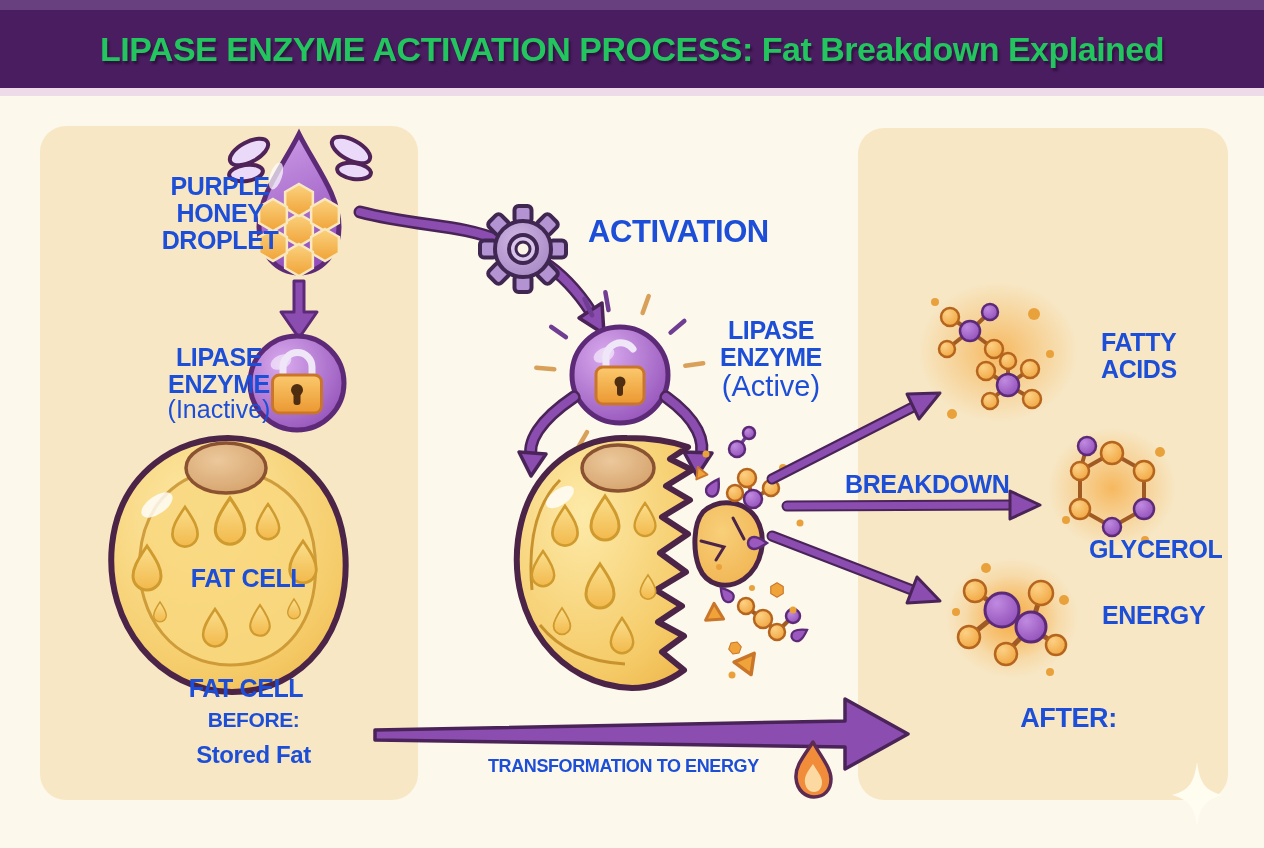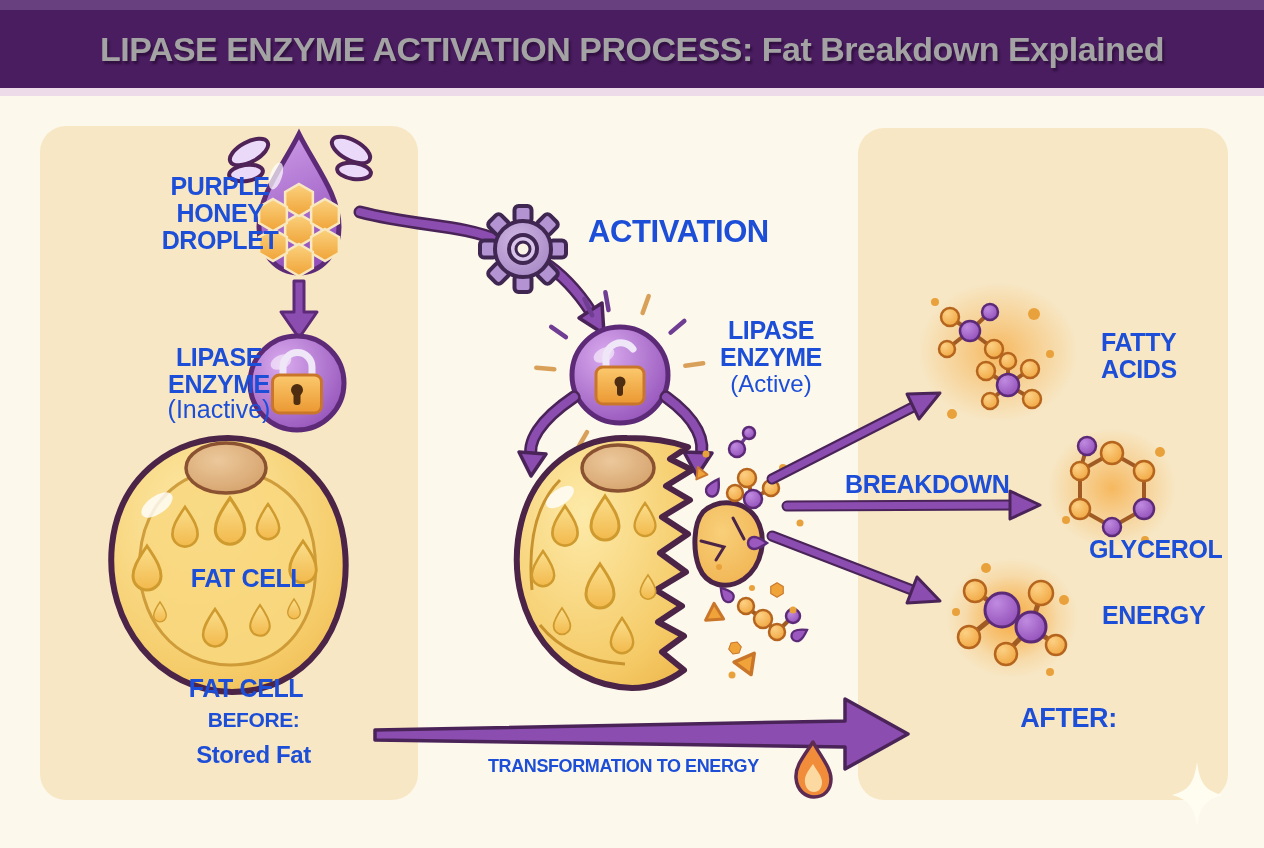--- a/index.html
+++ b/index.html
@@ -7,40 +7,40 @@
     position:relative;width:1264px;height:848px;overflow:hidden;
     background:#fcf8ec;font-family:"Liberation Sans",sans-serif;
   }
   
   #header{position:absolute;left:0;top:0;width:1264px;height:96px;background:#4a1c60;}
   #header .topstrip{position:absolute;left:0;top:0;width:100%;height:10px;background:#684080;}
   #header .underline{position:absolute;left:0;bottom:0;width:100%;height:8px;background:#eedbe9;}
   #header .title{
     position:absolute;left:0;top:10px;width:100%;height:78px;
     display:flex;align-items:center;justify-content:center;
-    color:#a3a3a3;font-size:34px;font-weight:800;letter-spacing:-.5px;
+    color:#22c55e;font-size:34px;font-weight:800;letter-spacing:-.5px;
     text-shadow:2px 3px 2px rgba(25,5,35,.5);white-space:nowrap;
   }
   
   .panel{position:absolute;background:#f7e7c5;border-radius:26px;}
   #panel-before{left:40px;top:126px;width:378px;height:674px;}
   #panel-after{left:858px;top:128px;width:370px;height:672px;}
   
   #art{position:absolute;left:0;top:0;width:1264px;height:848px;z-index:2;}
   
   .lbl{position:absolute;z-index:5;color:#1d4ed8;font-weight:800;line-height:1.07;
        letter-spacing:-.4px;white-space:pre-line;margin-left:26px;}
   .center{text-align:center;}
   .reg{font-weight:400;letter-spacing:0;}
   #lbl-droplet{left:128px;top:173px;width:132px;font-size:25px;}
   #lbl-enzyme-inactive-title{left:115px;top:344px;width:156px;font-size:25px;}
   #lbl-enzyme-inactive-state{left:115px;top:396px;width:156px;font-size:25px;}
   #lbl-activation{left:562px;top:215px;font-size:31px;}
   #lbl-enzyme-active-title{left:667px;top:317px;width:156px;font-size:25px;}
-  #lbl-enzyme-active-state{left:667px;top:371px;width:156px;font-size:24px;}
+  #lbl-enzyme-active-state{left:667px;top:371px;width:156px;font-size:29px;}
   #lbl-fatcell-inner{left:157px;top:565px;width:130px;font-size:25px;}
   #lbl-breakdown{left:819px;top:471px;font-size:25px;}
   #lbl-fatty-acids{left:1075px;top:329px;font-size:25px;}
   #lbl-glycerol{left:1063px;top:536px;font-size:25px;}
   #lbl-energy{left:1076px;top:602px;font-size:25px;}
   #lbl-fatcell-caption{left:150px;top:675px;width:140px;font-size:25px;}
   #lbl-before-title{left:140px;top:709px;width:175px;font-size:21px;}
   #lbl-before-sub{left:140px;top:742px;width:175px;font-size:24px;text-align:center;}
   #lbl-transformation{left:462px;top:757px;font-size:18px;}
   #lbl-after-title{left:955px;top:704px;width:175px;font-size:27px;}

